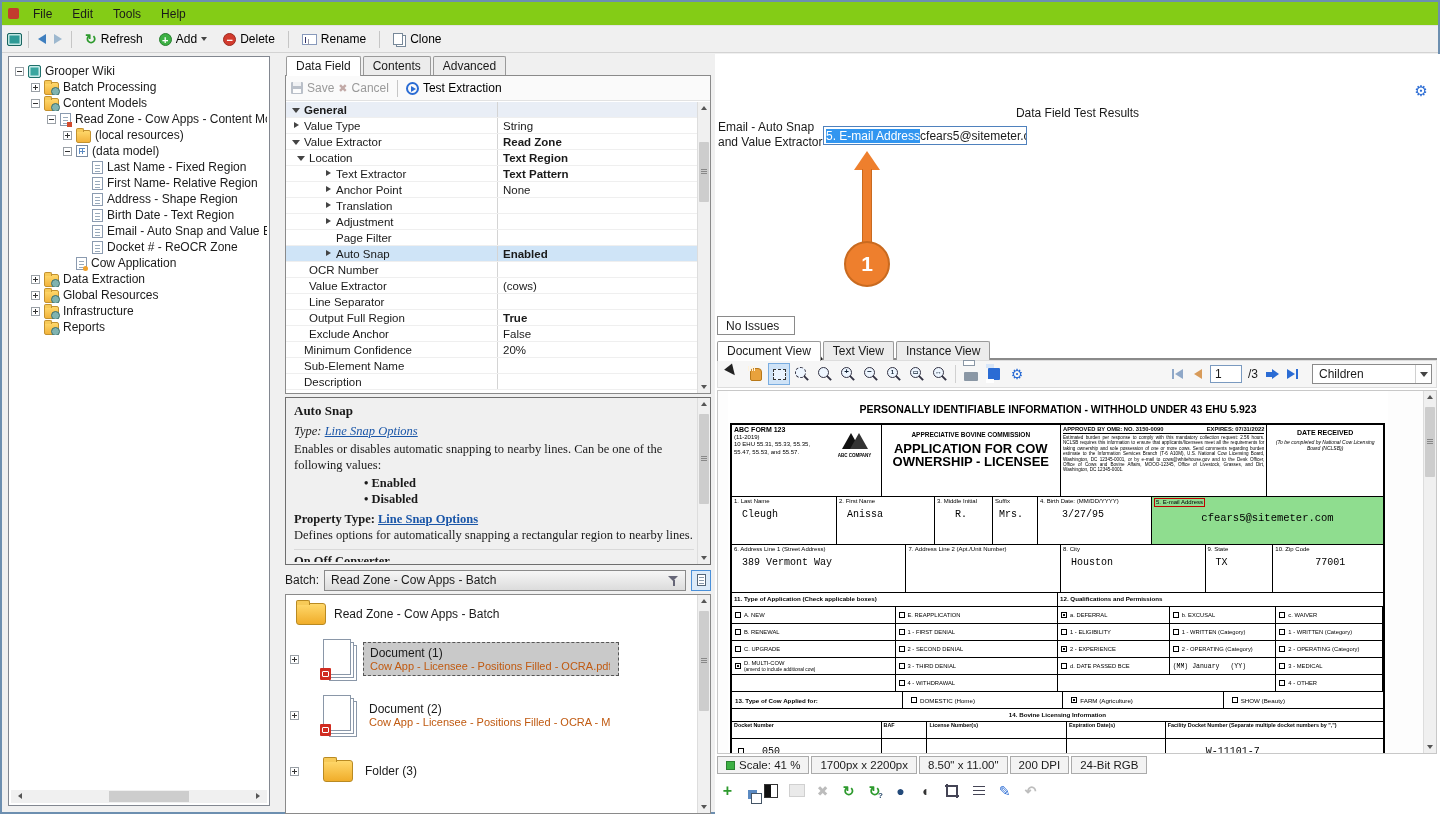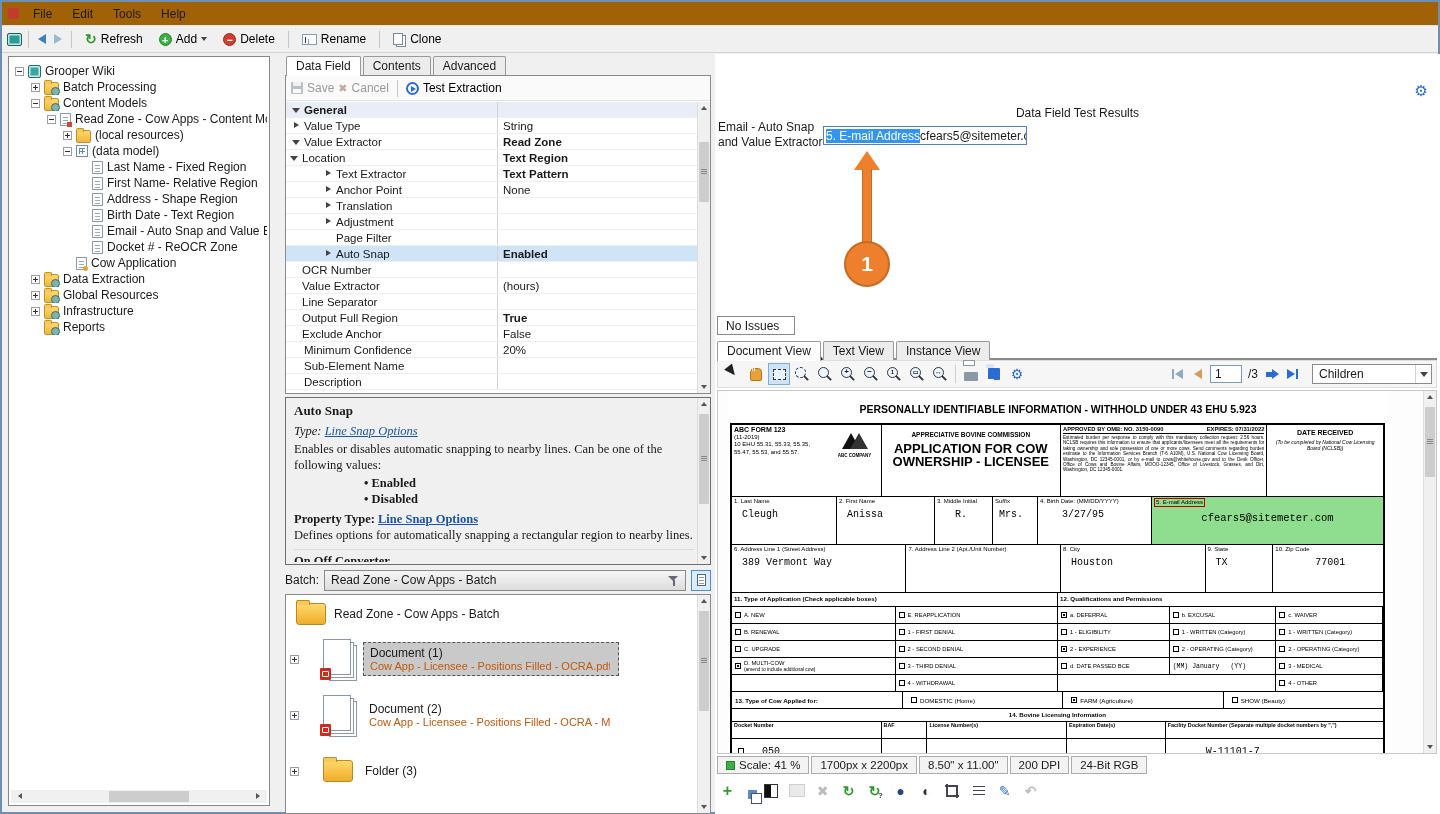--- a/index.html
+++ b/index.html
@@ -1,21 +1,21 @@
 <!DOCTYPE html>
 <html><head>
 <meta charset="utf-8">
 <style>
   * { margin:0; padding:0; box-sizing:border-box; }
   html,body { width:1440px; height:814px; }
   body { font-family:"Liberation Sans", sans-serif; font-size:12px; color:#1a1a1a; background:#d8d8d8; position:relative; overflow:hidden; }
   .app { position:absolute; inset:0; border:2px solid #6d8fb0; background:#f0f0f0; }
 
   
-  .menubar { height:24px; display:flex; align-items:center; background:#a16207; border-bottom:1px solid #e3e3e3; padding-left:4px; }
+  .menubar { height:24px; display:flex; align-items:center; background:#84cc16; border-bottom:1px solid #e3e3e3; padding-left:4px; }
   .appicon { width:11px; height:11px; background:#c23b2e; border-radius:2px; margin:0 4px 0 2px; }
   .menu-item { padding:4px 10px; cursor:default; }
   .toolbar { height:27px; display:flex; align-items:center; background:#f0f0f0; border-bottom:1px solid #d3d3d3; padding:0 5px; gap:2px; }
   .tb-btn { display:flex; align-items:center; gap:4px; padding:2px 6px; border:1px solid transparent; background:none; font:inherit; }
   .tb-sep { width:1px; height:17px; background:#c6c6c6; margin:0 4px; }
   .ic { display:inline-block; position:relative; flex:none; }
   .ic-book { width:15px; height:13px; background:#2e9a96; border:1px solid #19645f; border-radius:2px; box-shadow:inset 0 0 0 1.5px #bfe6e2; }
   .ic-back, .ic-fwd { width:14px; height:14px; display:flex; align-items:center; justify-content:center; }
   .ic-back::before { content:""; border:5px solid transparent; border-right:8px solid #3f7fbf; border-left:none; }
   .ic-fwd::before { content:""; border:5px solid transparent; border-left:8px solid #9db8cf; border-right:none; }
@@ -95,21 +95,21 @@
   .prow { display:flex; height:16px; align-items:stretch; border-bottom:1px solid #efefef; font-size:11.5px; margin-right:13px; }
   .pname { width:212px; display:flex; align-items:center; border-right:1px solid #d4d4d4; overflow:hidden; white-space:nowrap; }
   .pval { flex:1; display:flex; align-items:center; padding-left:5px; overflow:hidden; white-space:nowrap; }
   .pval.b { font-weight:bold; }
   .prow.cat { background:#e9eef6; font-weight:bold; }
   .prow.sel { background:#cfe4f7; }
   .pexp { width:9px; height:9px; position:relative; margin:0 3px; flex:none; }
   .pexp.r::before { content:""; position:absolute; left:2px; top:1px; border:3.5px solid transparent; border-left:5px solid #444; }
   .pexp.d::before { content:""; position:absolute; left:0; top:3px; border:4px solid transparent; border-top:5px solid #444; }
   .pexp.n { visibility:hidden; }
-  .pname.i0 { padding-left:3px; } .pname.i1 { padding-left:1px; } .pname.i2 { padding-left:35px; }
+  .pname.i0 { padding-left:3px; } .pname.i1 { padding-left:8px; } .pname.i2 { padding-left:35px; }
 
   
   .help-panel { position:absolute; top:343px; left:11px; right:1px; height:168px; background:#f0f0f0; border:1px solid #6e6e6e; overflow:hidden; }
   .help-inner { position:absolute; inset:5px 16px 2px 8px; font-family:"Liberation Serif", serif; font-size:12.5px; line-height:1.28; overflow:hidden; }
   .h-title { font-weight:bold; margin-bottom:3px; font-size:13px; }
   .h-it { font-style:italic; }
   .h-link { color:#1a56a8; text-decoration:underline; cursor:pointer; }
   .h-body { margin-top:2px; }
   .h-bullets { margin:2px 0 2px 70px; font-weight:bold; }
   .h-bullets div::before { content:"• "; }
@@ -514,21 +514,21 @@
                 <span class="pexp n"></span>
                 <span>OCR Number</span>
               </div>
               <div class="pval"></div>
             </div>
           <div class="prow">
               <div class="pname i1">
                 <span class="pexp n"></span>
                 <span>Value Extractor</span>
               </div>
-              <div class="pval">(hours)</div>
+              <div class="pval">(cows)</div>
             </div>
           <div class="prow">
               <div class="pname i1">
                 <span class="pexp n"></span>
                 <span>Line Separator</span>
               </div>
               <div class="pval"></div>
             </div>
           <div class="prow">
               <div class="pname i1">

